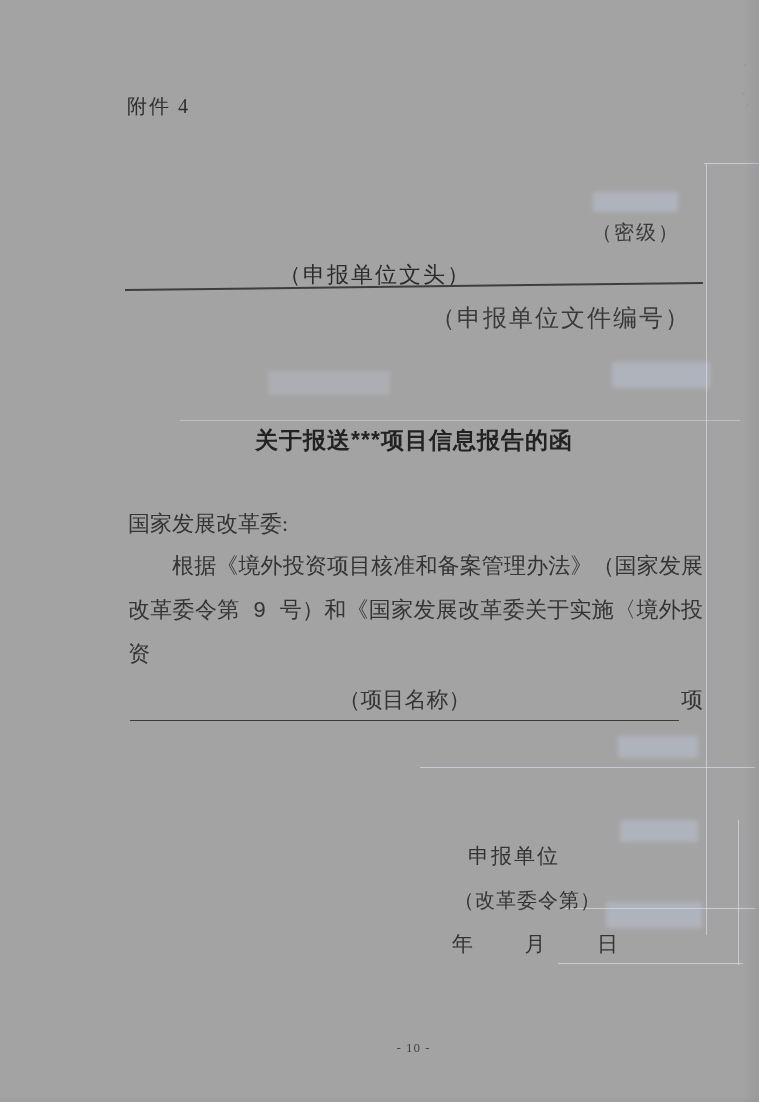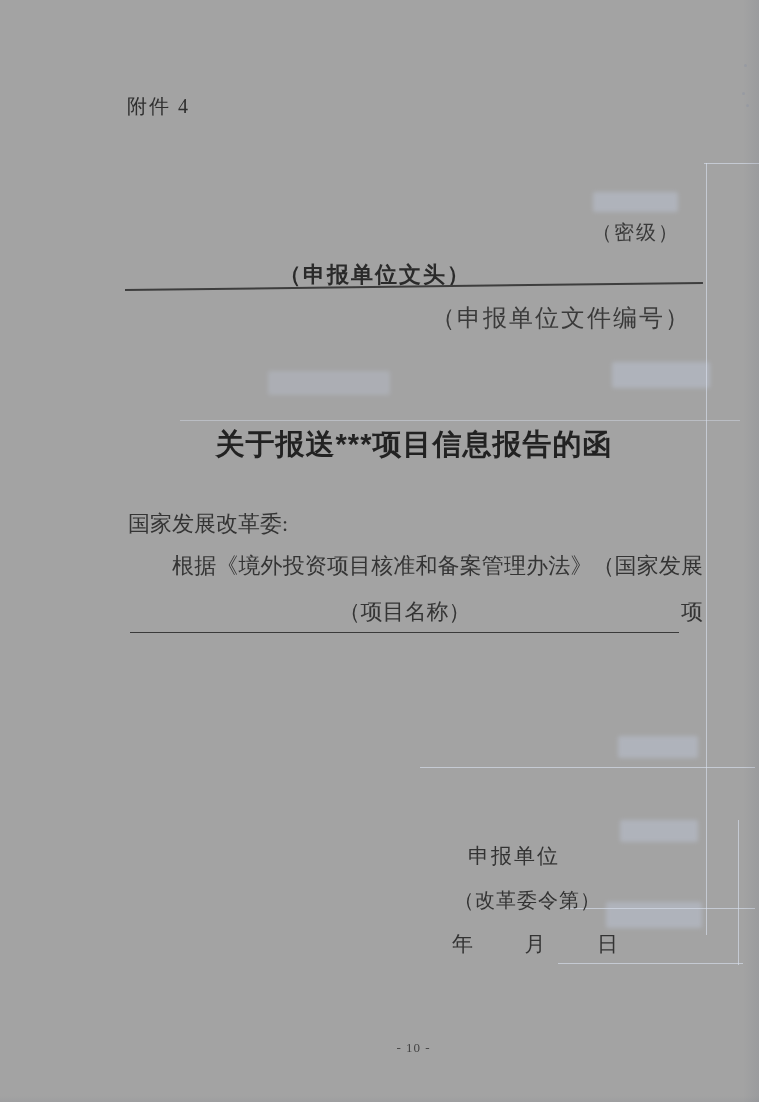--- a/index.html
+++ b/index.html
@@ -18,29 +18,29 @@
 
   
   .ghost { position:absolute; background:#c4cde2; opacity:.38; filter:blur(2px); border-radius:2px; }
   .gline { position:absolute; background:#d7deec; opacity:.65; }
 
   .attachment { position:absolute; left:127px; top:93px; font-size:20px; color:#2e2e2e; letter-spacing:2px; }
 
   .security { position:absolute; left:592px; top:219px; font-size:20px; letter-spacing:2px; color:#3a3a3a; }
 
   .letterhead-wrap { position:absolute; left:125px; top:260px; width:578px; }
-  .letterhead { text-align:center; padding-right:78px; font-size:22px; font-weight:700;
+  .letterhead { text-align:center; padding-right:78px; font-size:22px; font-weight:400;
     font-family:"Liberation Sans","DejaVu Sans",sans-serif; color:#2a2a2a; letter-spacing:2px; }
   .letterhead-rule { position:absolute; left:125px; top:289px; width:578px; height:2px;
     background:#3d3d3d; transform:rotate(-0.7deg); transform-origin:left center; }
 
   .doc-number { position:absolute; right:68px; top:302px; font-size:24px; letter-spacing:2px; color:#3a3a3a; }
 
   .doc-title { position:absolute; left:125px; top:425px; width:578px; text-align:center;
-    font-size:29px; font-weight:700; font-family:"Liberation Sans","DejaVu Sans",sans-serif;
+    font-size:23px; font-weight:700; font-family:"Liberation Sans","DejaVu Sans",sans-serif;
     color:#222; letter-spacing:1px; }
 
   .body-block { position:absolute; left:128px; top:502px; width:575px;
     font-size:22px; line-height:44px; color:#343434; }
   .jline { text-align:justify; text-align-last:justify;font-family:Liberation Mono, monospace; }
   .indent { text-indent:44px; }
   .fill-line { display:flex; align-items:baseline; white-space:nowrap; }
   .fill-line .blank { flex:1; border-bottom:1.6px solid #3a3a3a; text-align:center;
     margin:0 2px; line-height:40px; }
 
@@ -86,20 +86,21 @@
   </div>
   <div class="letterhead-rule"></div>
 
   <div class="doc-number">（申报单位文件编号）</div>
 
   <div class="doc-title">关于报送***项目信息报告的函</div>
 
   <div class="body-block">
     <div>国家发展改革委:</div>
     <div class="jline indent">根据《境外投资项目核准和备案管理办法》（国家发展</div>
+    <div class="jline">改革委令第 9 号）和《国家发展改革委关于实施〈境外投资</div>
     <div class="fill-line">
       <span class="blank">
         <span>（项目名称）</span>
       </span>
       <span>项</span>
     </div>
   </div>
 
   <div class="signature">
     <div class="sig-unit">申报单位</div>

